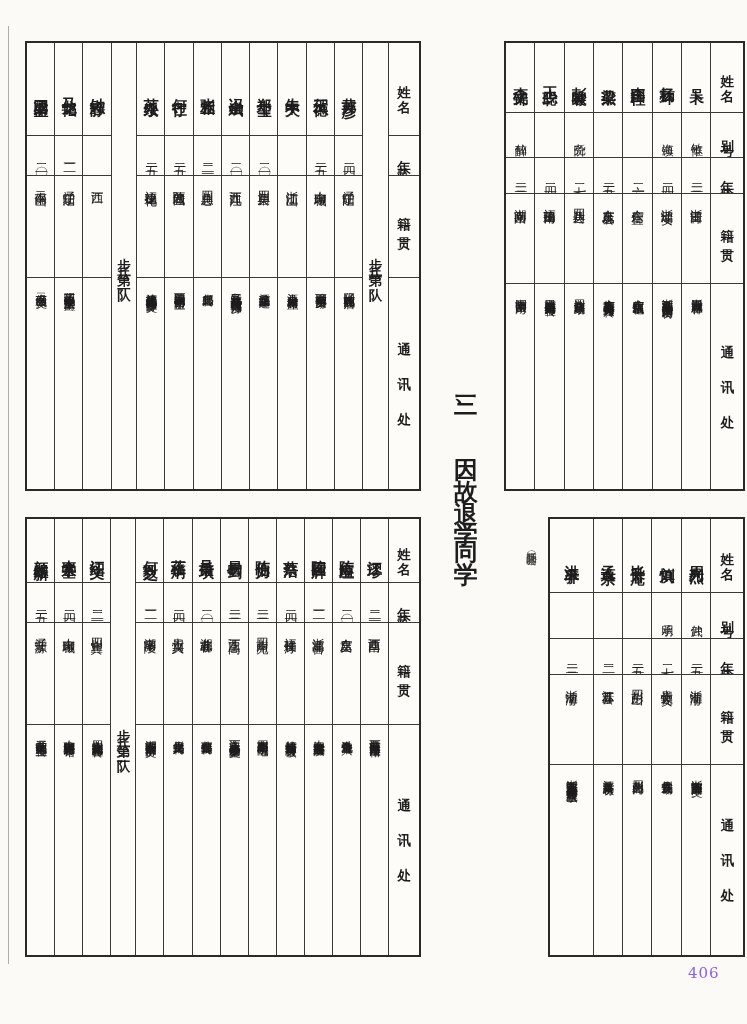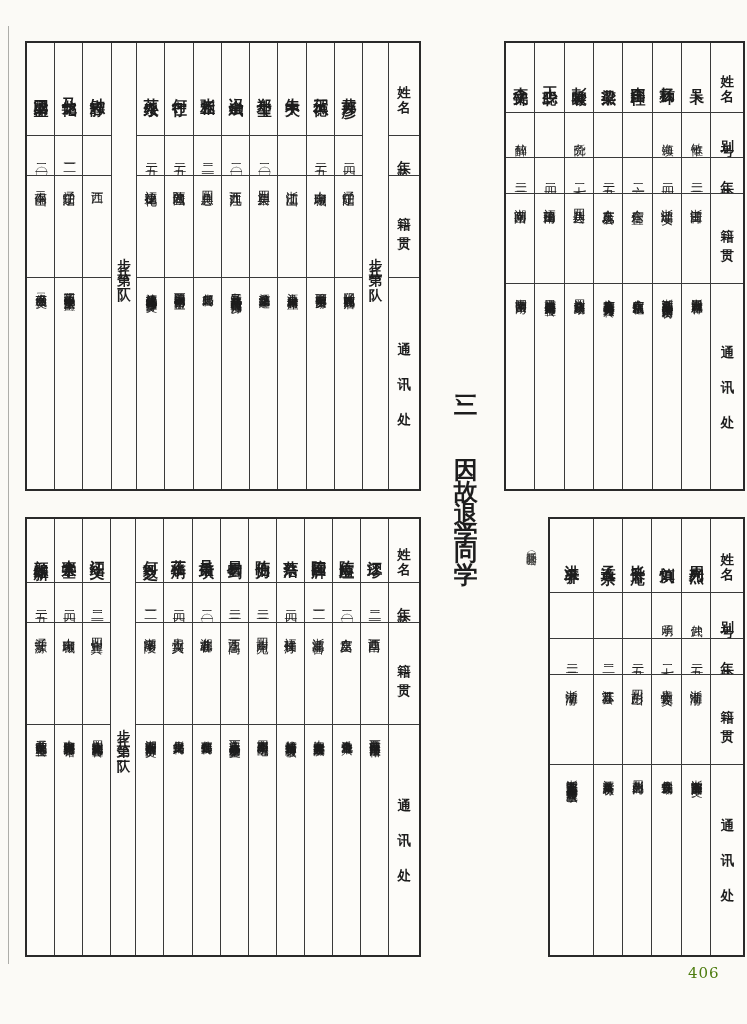--- a/index.html
+++ b/index.html
@@ -50,21 +50,21 @@
     position:absolute;left:426px;top:150px;width:78px;height:640px;
     display:flex;justify-content:center;align-items:center;
   }
   .section-title .vtext{font-size:24px;font-weight:700;letter-spacing:.85em;}
   .annotation{
     position:absolute;left:518px;top:542px;width:26px;height:140px;
     display:flex;justify-content:center;align-items:flex-start;color:#3c3c3a;
   }
   .annotation .vtext{font-size:10.5px;letter-spacing:1px;}
   .page-number{
-    position:absolute;left:688px;top:964px;font-size:15px;color:#4d7c0f;
+    position:absolute;left:688px;top:964px;font-size:15px;color:#8b5cf6;
     font-family:"DejaVu Serif",serif;letter-spacing:1px;
   }
 </style>
 </head>
 <body>
 
 <div class="scan-line"></div>
 
 <div id="t-tl" class="table">
     <div class="col header-col">

